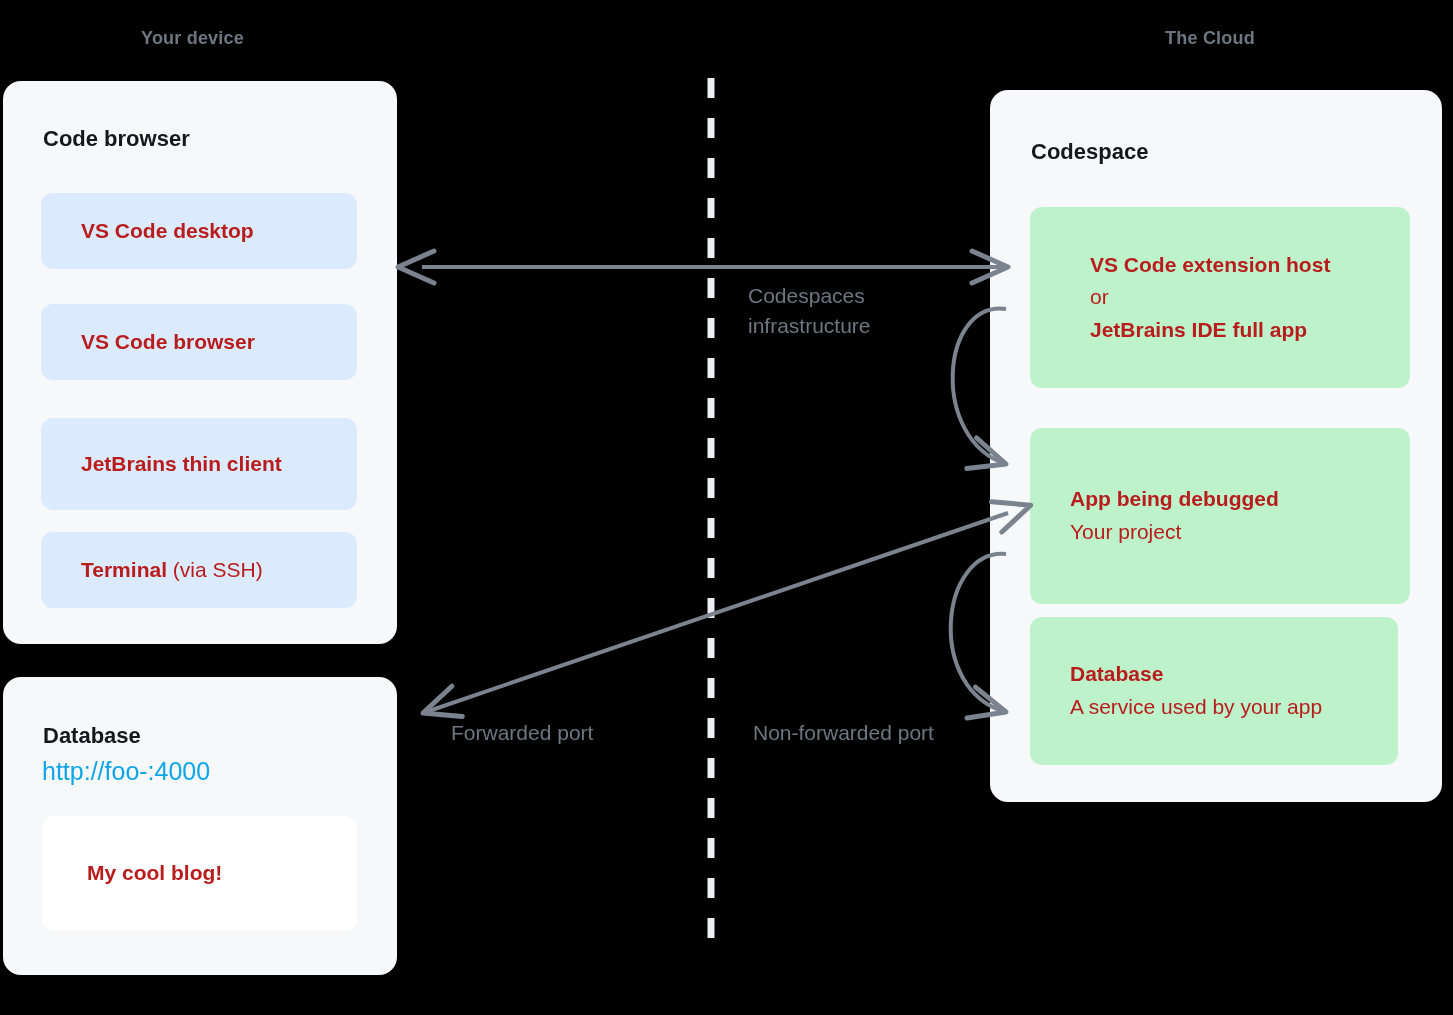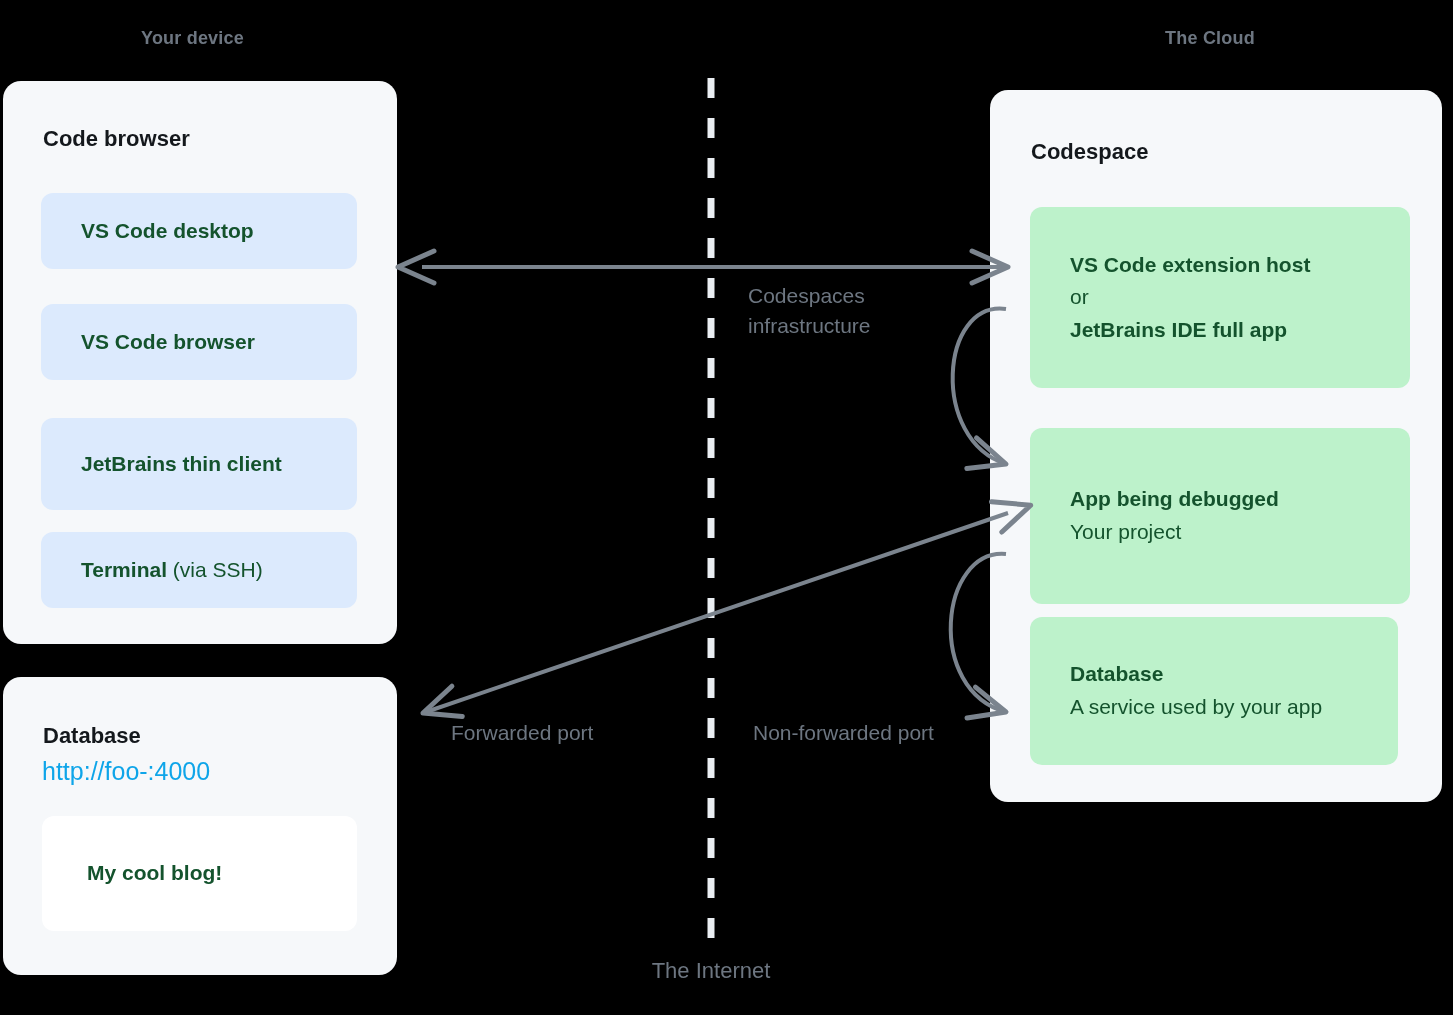--- a/index.html
+++ b/index.html
@@ -59,21 +59,21 @@
     position: absolute;
     display: flex;
     align-items: center;
     border-radius: 12px;
     box-sizing: border-box;
   }
   .chip.blue  { background: #dceafd; }
   .chip.green { background: #bdf2cb; }
   .chip-text {
     font-size: 21px;
-    color: #14532d;
+    color: #b91c1c;
     line-height: 1.55;
     padding-left: 40px;
   }
   .chip-text .b   { font-weight: bold; }
   .chip-text .n   { font-weight: normal; }
   .chip-text .ln  { display: block; }
 
   
   #blog-card {
     position: absolute;
@@ -146,21 +146,21 @@
   <div class="panel-heading" style="left:43px; top:723px;">Database</div>
   <div id="browser-url" style="left:42px; top:757px;">http://foo-:4000</div>
 
   <div id="blog-card">
     <span class="chip-text"><span class="b">My cool blog!</span></span>
   </div>
 
   <div class="panel" id="cloud-panel"></div>
   <div class="panel-heading" style="left:1031px; top:139px;">Codespace</div>
 
-  <div class="chip green" style="left:1030px; top:207px; width:380px; height:181px;">
+  <div class="chip green" style="left:1030px; top:207px; width:380px; height:181px;padding-left:20px;">
     <span class="chip-text">
       <span class="ln b">VS Code extension host</span>
       <span class="ln n">or</span>
       <span class="ln b">JetBrains IDE full app</span>
     </span>
   </div>
 
   <div class="chip green" style="left:1030px; top:428px; width:380px; height:176px;">
     <span class="chip-text">
       <span class="ln b">App being debugged</span>
@@ -193,15 +193,14 @@
 
     <line x1="1008" y1="513" x2="423" y2="713" stroke="#7b848e" stroke-width="4" marker-start="url(#arrowStart)" marker-end="url(#arrowEnd)"></line>
 
     <path d="M 1006 554 C 940 548 925 690 1006 712" fill="none" stroke="#7b848e" stroke-width="4" marker-end="url(#arrowEnd)"></path>
   </svg>
 
   <div class="wire-label" id="lbl-infra">Codespaces
 infrastructure</div>
   <div class="wire-label" id="lbl-fwd">Forwarded port</div>
   <div class="wire-label" id="lbl-nonfwd">Non-forwarded port</div>
-  <div class="wire-label" id="lbl-internet">The Internet</div>
 
 </div>
 
 </body></html>

